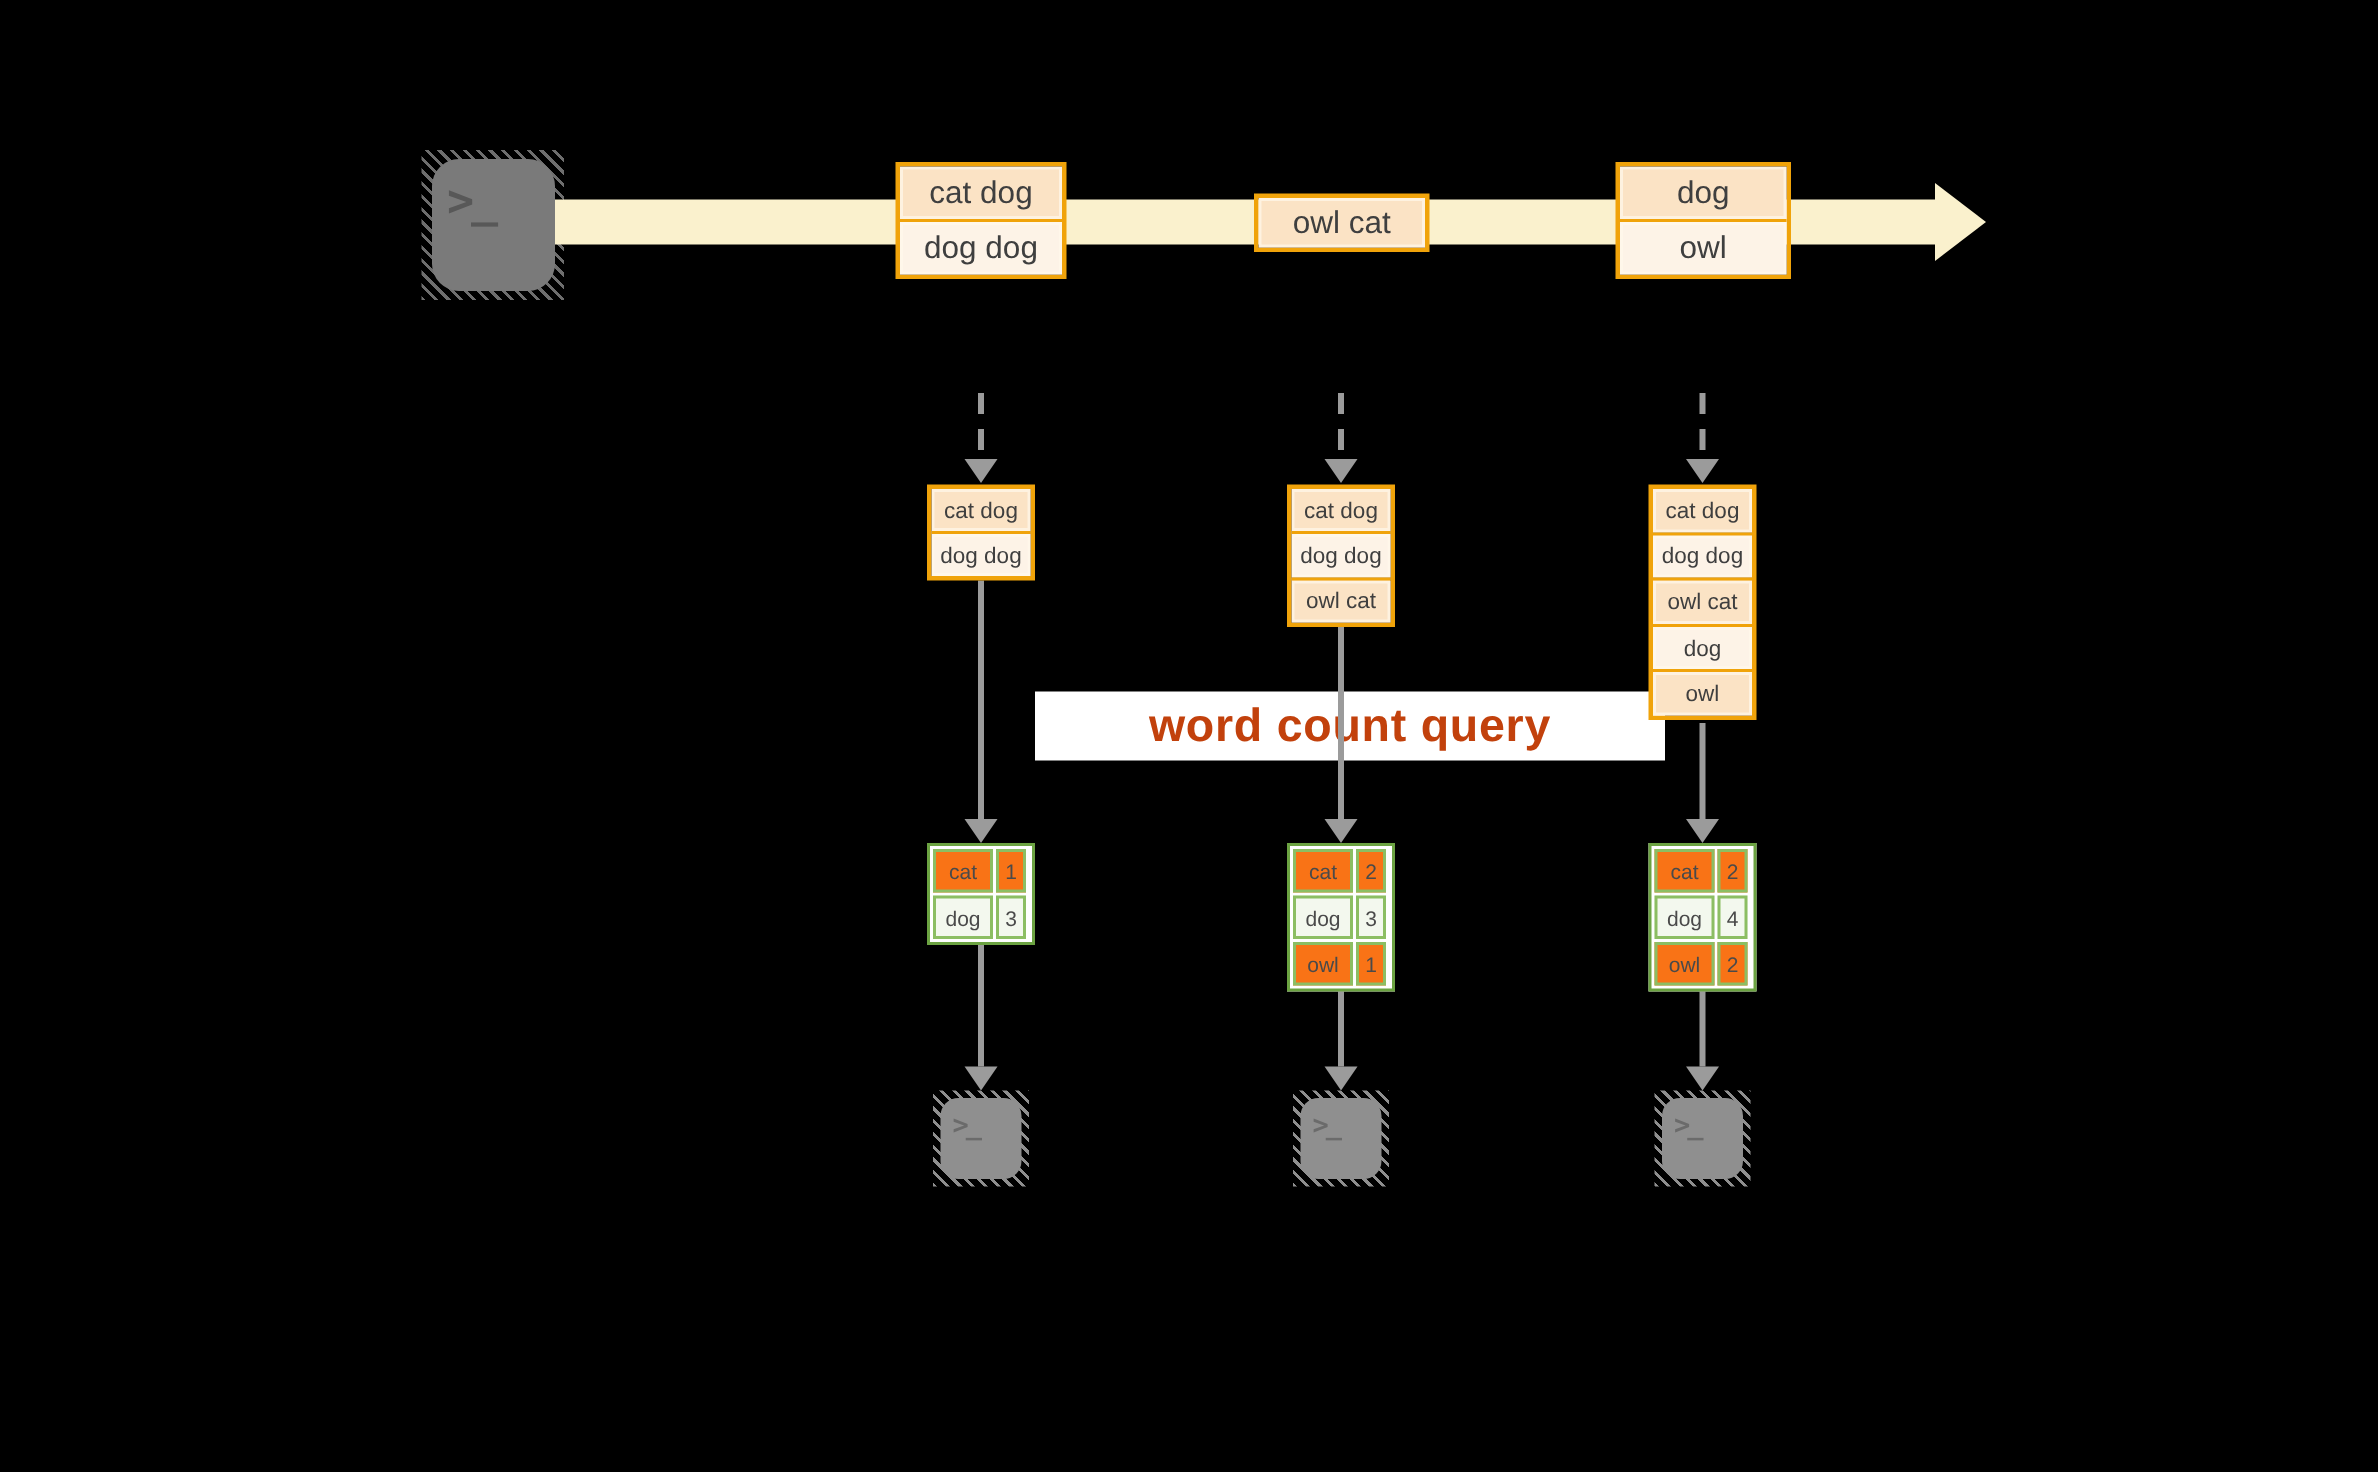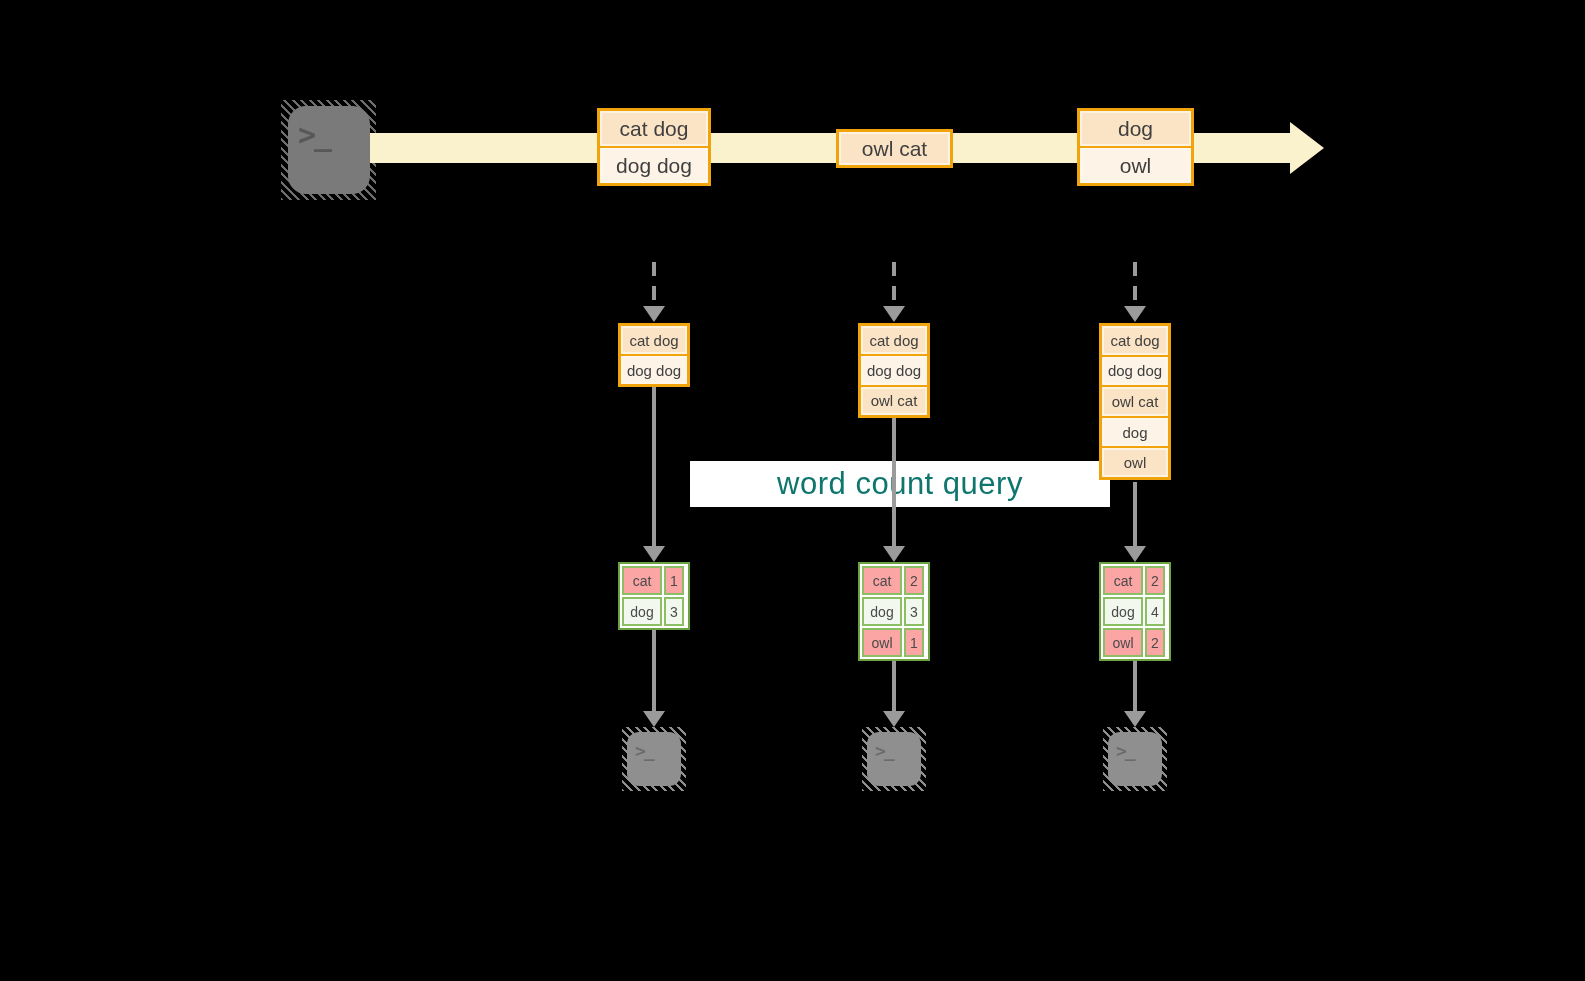--- a/index.html
+++ b/index.html
@@ -26,26 +26,26 @@
   .fill-b{background:#FDF3E7;}
   .obox--band .orow{font-size:21px;}
   .obox--stack .orow{font-size:15px;}
 
   
   .dashline{width:4px;background:repeating-linear-gradient(to bottom,#9B9B9B 0 14px,rgba(0,0,0,0) 14px 24px);z-index:3;}
   .solidline{width:4px;background:#9B9B9B;z-index:6;}
   .ahead{width:0;height:0;border-left:11px solid rgba(0,0,0,0);border-right:11px solid rgba(0,0,0,0);border-top:16px solid #9B9B9B;z-index:6;}
 
   
-  .banner{background:#FFFFFF;color:#0f766e;display:flex;align-items:center;justify-content:center;font-size:31px;font-weight:400;letter-spacing:.5px;z-index:5;text-align:right;}
+  .banner{background:#FFFFFF;color:#c2410c;display:flex;align-items:center;justify-content:center;font-size:31px;font-weight:700;letter-spacing:.5px;z-index:5;text-align:right;}
 
   
   .gtable{background:#FFFFFF;border:2px solid #6CA342;padding:2px;display:grid;grid-template-columns:40px 20px;gap:2px;box-sizing:border-box;z-index:7;}
   .gcell{border:2px solid #8CBE63;display:flex;align-items:center;justify-content:center;font-size:14px;color:#4A4A4A;box-sizing:border-box;height:29px;}
-  .gfill-a{background:#fca5a5;}
+  .gfill-a{background:#f97316;}
   .gfill-b{background:#F3F8EE;}
 </style>
 </head>
 <body>
 
 <div id="canvas">
 
   <div class="abs hatch" style="left:281px;top:100px;width:95px;height:100px;"></div>
   <div class="abs term" style="left:288px;top:106px;width:82px;height:88px;background:#7A7A7A;z-index:2;">
     <span class="glyph abs" style="left:10px;top:14px;font-size:30px;color:#585858;">&gt;_</span>

